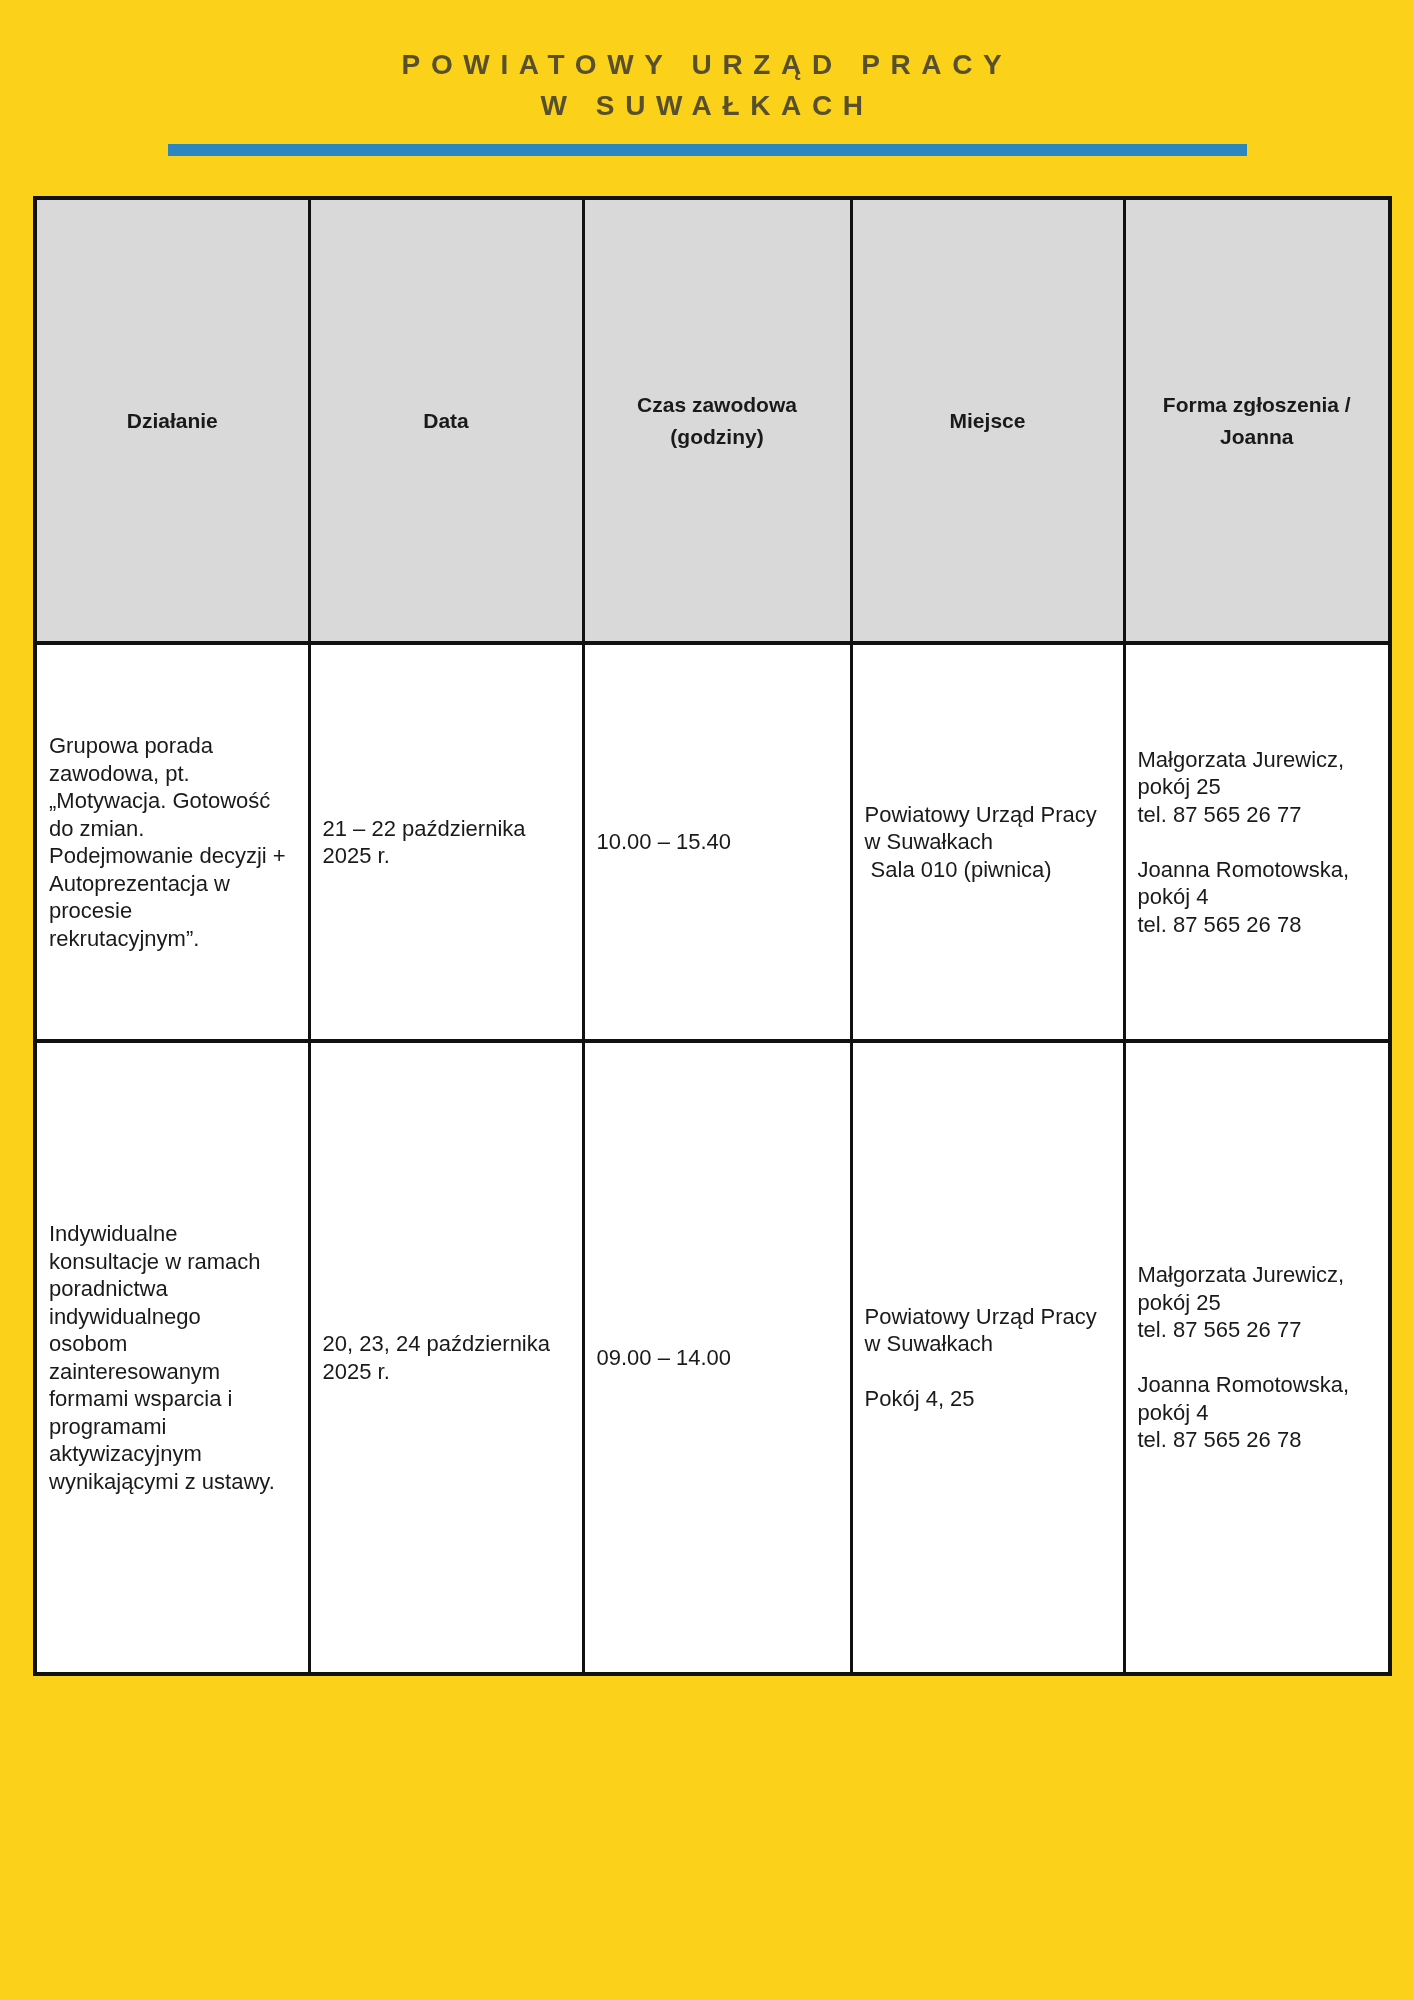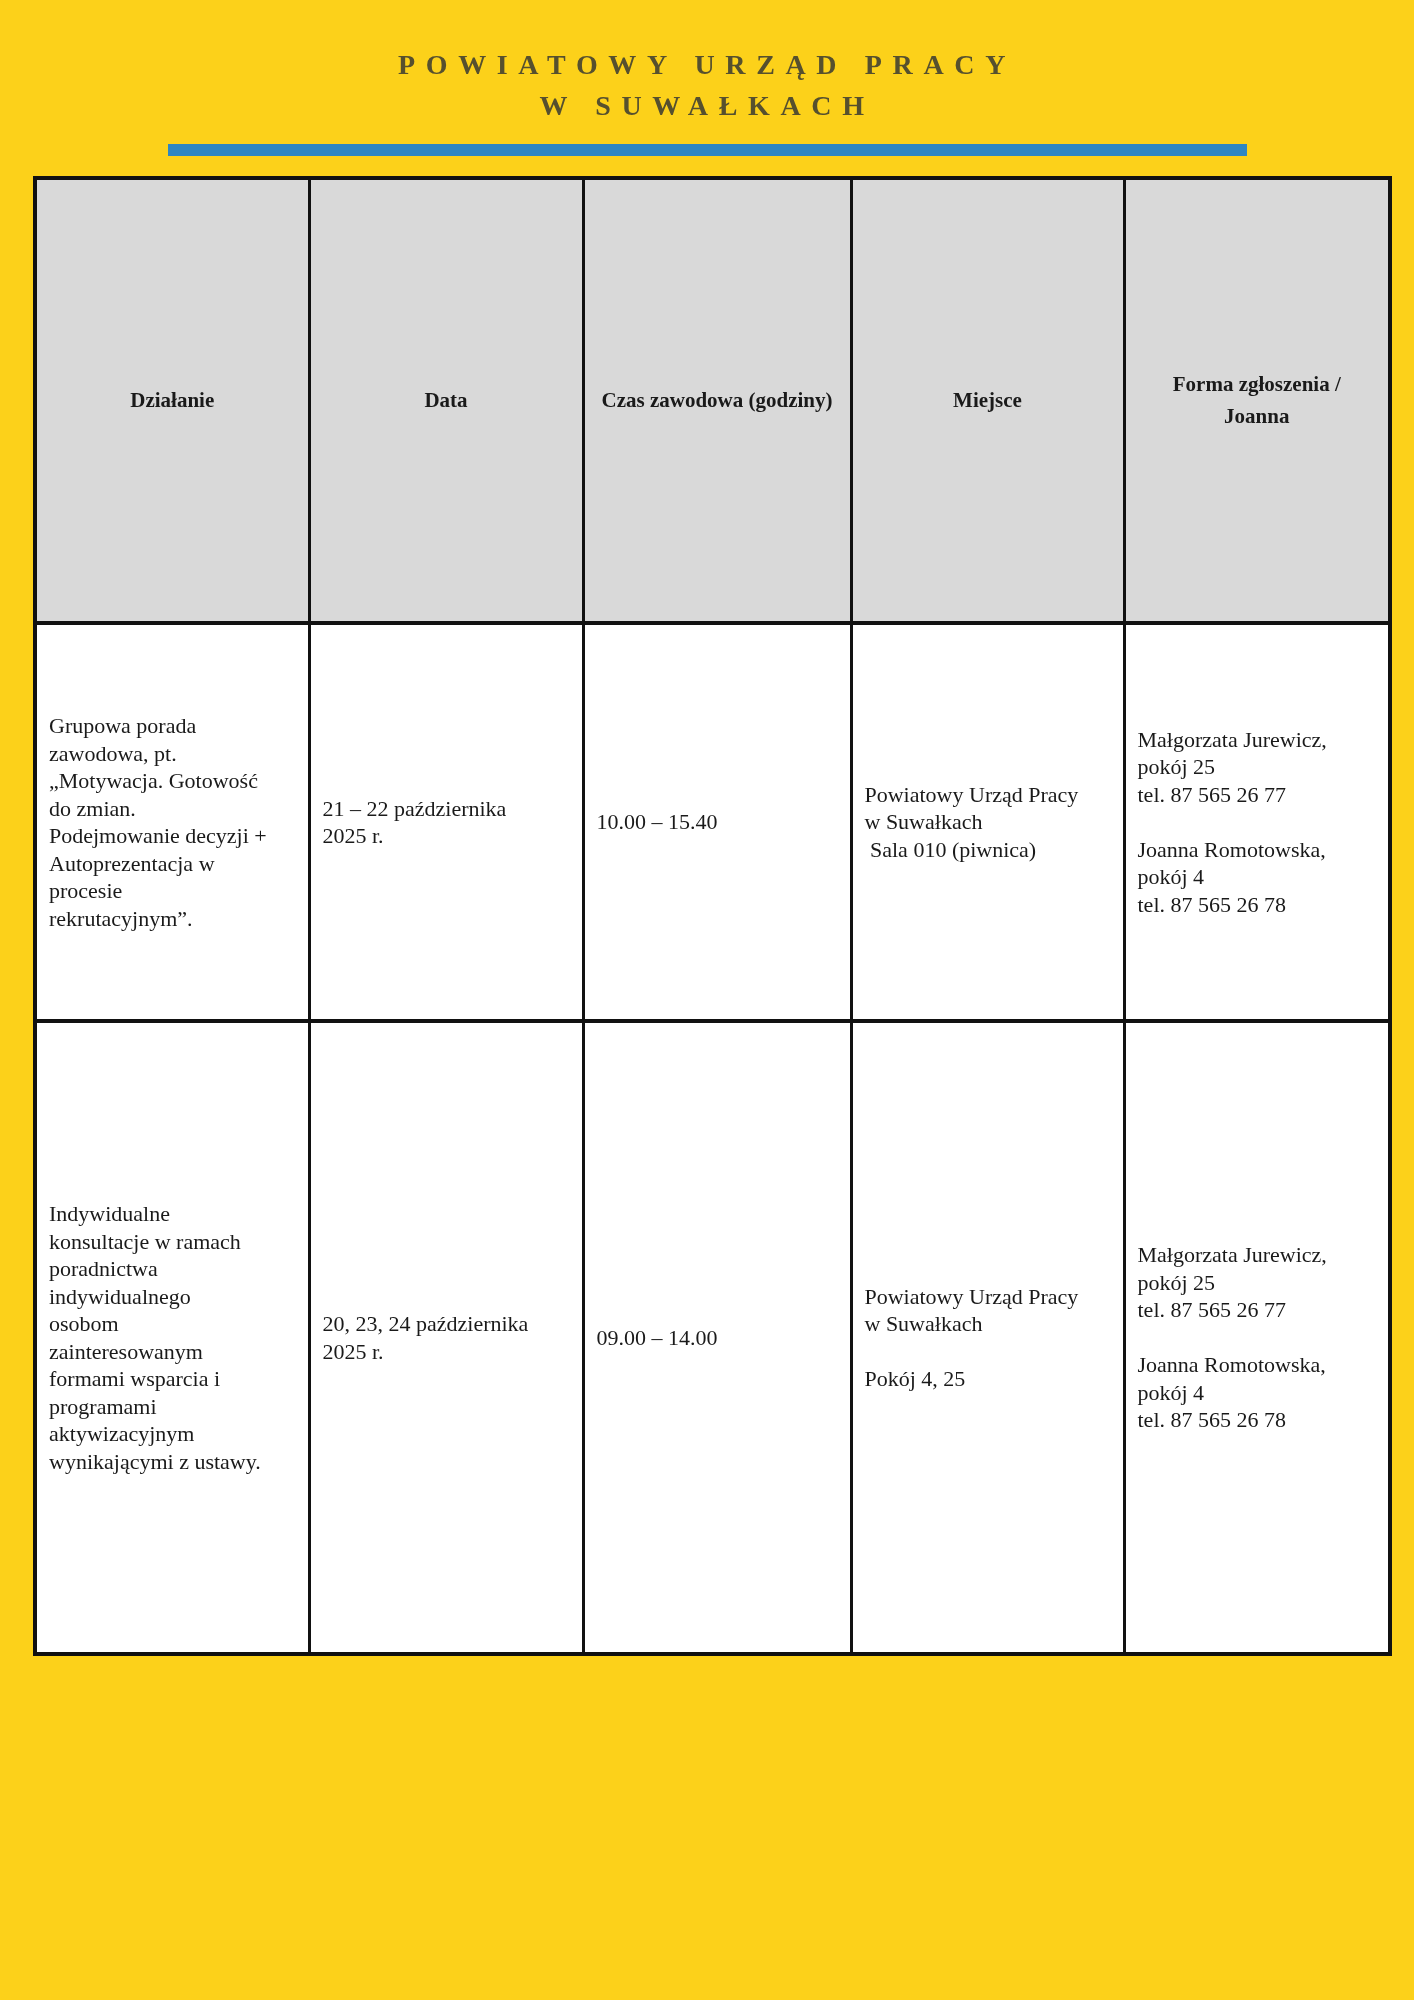--- a/index.html
+++ b/index.html
@@ -1,20 +1,20 @@
 <!DOCTYPE html>
 <html style="--background: #FCD11A; --accent-bar: #2E86C1; --title-ink: #56502E; --table-header-bg: #D9D9D9; --table-border: #111111; --body-ink: #1A1A1A; --cell-bg: #FFFFFF;"><head>
 <meta charset="utf-8">
 <style>
   html,body{margin:0;padding:0}
   .page{
     position:relative;
     width:1414px;height:2000px;
     background:var(--background,#FCD11A);
-    font-family:Liberation Serif, serif;
+    font-family:Liberation Sans, sans-serif;
     overflow:hidden;
   }
   .titles{
     padding-top:44px;
     text-align:center;
     color:var(--title-ink,#56502E);
     font-weight:bold;
   }
   .title-line{
     font-size:28px;
@@ -22,21 +22,21 @@
     letter-spacing:.38em;
     white-space:nowrap;
   }
   .url-line{margin-top:10px}
   .divider-bar{
     width:1079px;height:12px;
     margin:18px auto 0;
     background:var(--accent-bar,#2E86C1);
   }
   table.schedule{
-    margin:20px 0 0 33px;
+    margin:40px 0 0 33px;
     width:1357px;
     table-layout:fixed;
     border-collapse:collapse;
     border:4px solid var(--table-border,#111);
   }
   .schedule th,.schedule td{
     border:3px solid var(--table-border,#111);
     border-top-width:4px;
     border-bottom-width:4px;
     vertical-align:middle;

